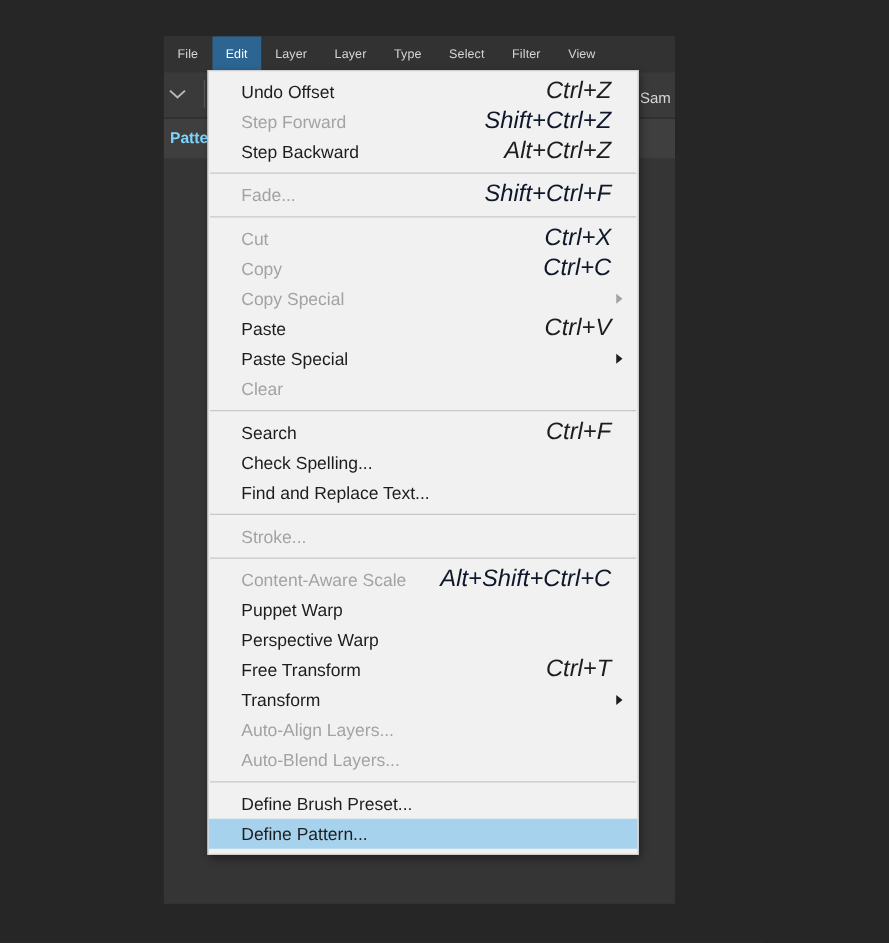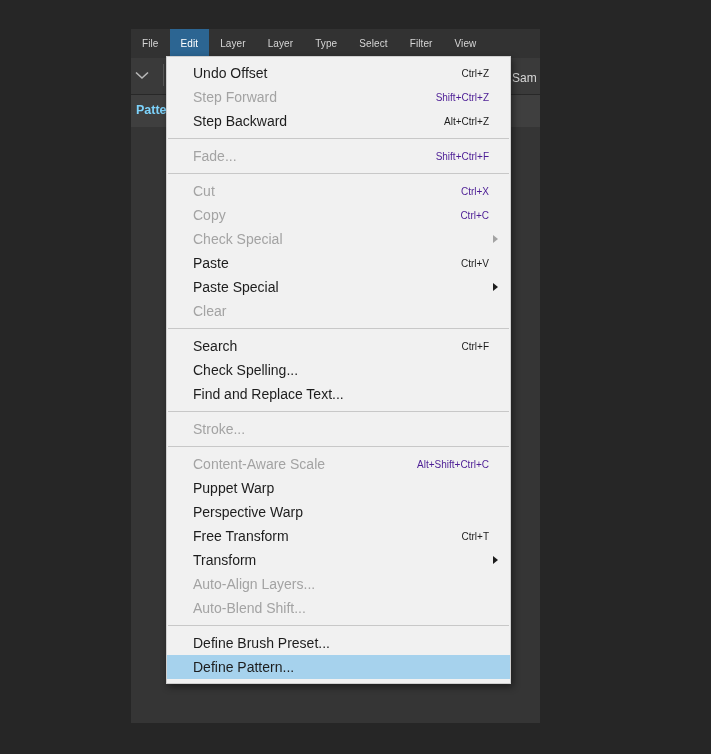--- a/index.html
+++ b/index.html
@@ -145,24 +145,25 @@
   }
   .menu-item.disabled { color: #a3a3a3; }
   .menu-item.highlighted {
     background: #a6d2ed;
     color: #1d1d1d;
   }
   .menu-label { flex: 0 0 auto; }
   .menu-shortcut {
     position: absolute;
     right: 21px;
-    font-size: 10px;
+    font-size: 19px;
     color: #1d1d1d;
-  }
-  .menu-item.disabled .menu-shortcut { color: #4c1d95; }
+    font-style: italic;
+  }
+  .menu-item.disabled .menu-shortcut { color: #0f172a; }
   .submenu-arrow {
     position: absolute;
     right: 12px;
     width: 0;
     height: 0;
     border-left: 5px solid #1d1d1d;
     border-top: 4px solid transparent;
     border-bottom: 4px solid transparent;
   }
   .menu-item.disabled .submenu-arrow { border-left-color: #a3a3a3; }
@@ -226,21 +227,21 @@
     <div class="menu-separator"></div>
     <div class="menu-item disabled">
       <span class="menu-label">Cut</span>
       <span class="menu-shortcut">Ctrl+X</span>
     </div>
     <div class="menu-item disabled">
       <span class="menu-label">Copy</span>
       <span class="menu-shortcut">Ctrl+C</span>
     </div>
     <div class="menu-item disabled">
-      <span class="menu-label">Check Special</span>
+      <span class="menu-label">Copy Special</span>
       <span class="submenu-arrow"></span>
     </div>
     <div class="menu-item">
       <span class="menu-label">Paste</span>
       <span class="menu-shortcut">Ctrl+V</span>
     </div>
     <div class="menu-item">
       <span class="menu-label">Paste Special</span>
       <span class="submenu-arrow"></span>
     </div>
@@ -278,21 +279,21 @@
       <span class="menu-shortcut">Ctrl+T</span>
     </div>
     <div class="menu-item">
       <span class="menu-label">Transform</span>
       <span class="submenu-arrow"></span>
     </div>
     <div class="menu-item disabled">
       <span class="menu-label">Auto-Align Layers...</span>
     </div>
     <div class="menu-item disabled">
-      <span class="menu-label">Auto-Blend Shift...</span>
+      <span class="menu-label">Auto-Blend Layers...</span>
     </div>
     <div class="menu-separator"></div>
     <div class="menu-item">
       <span class="menu-label">Define Brush Preset...</span>
     </div>
     <div class="menu-item highlighted">
       <span class="menu-label">Define Pattern...</span>
     </div>
   </div>
 

